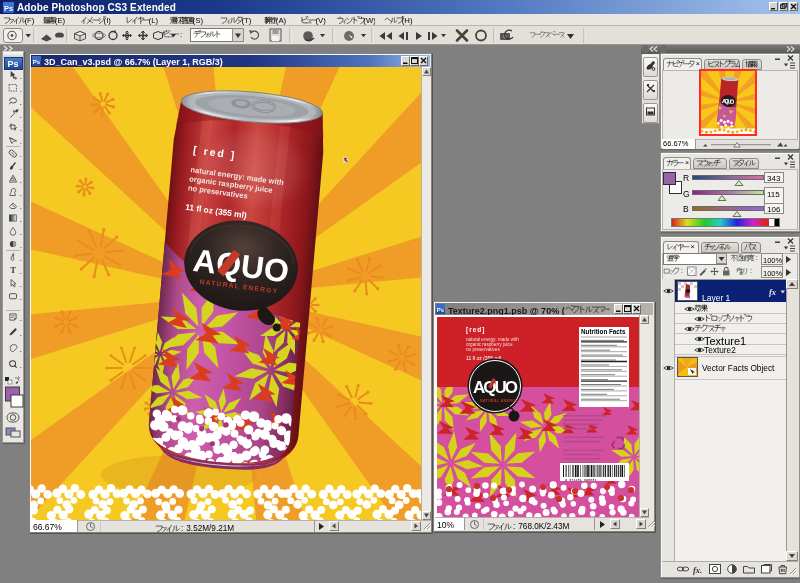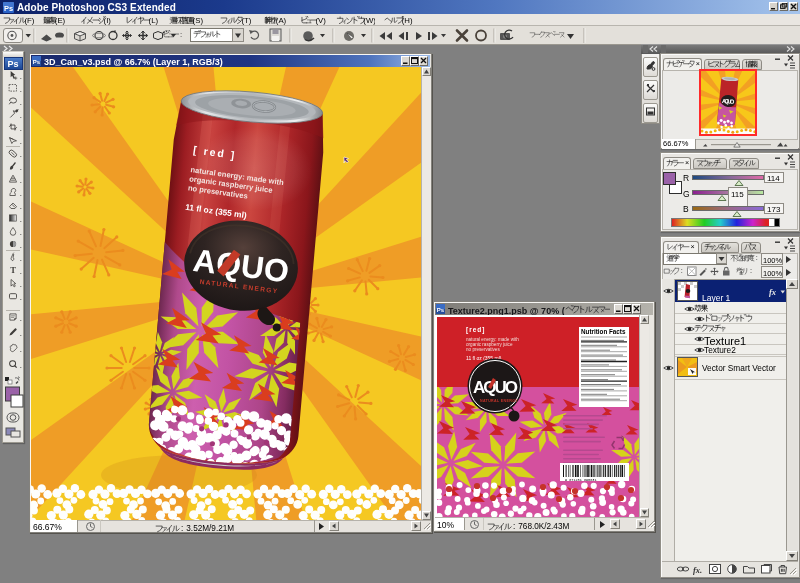--- a/index.html
+++ b/index.html
@@ -2244,33 +2244,33 @@
     <path d="M1 2.5 l4 0 -2 3 z" fill="#333"></path>
     <path d="M7 2 h5 M7 4.5 h5 M7 7 h5" stroke="#333" stroke-width="0.9"></path>
   </svg>
 <div class="abs" style="left:663px;top:172px;width:13px;height:13px;background:#9a62a8;border:1px solid #2e2e2e;z-index:32"></div>
 <div class="abs" style="left:669px;top:181px;width:13px;height:13px;background:#fff;border:1px solid #2e2e2e;z-index:31"></div>
 <div class="abs" style="left:683px;top:173px;width:8px;height:10px;font-size:8.5px;color:#000;z-index:32">R</div>
 <div class="abs" style="left:692px;top:174.5px;width:72px;height:5px;background:linear-gradient(90deg,#1e4a80 0%,#8a6a9a 55%,#e06aa8 100%);border:1px solid #6a6a6a;z-index:32"></div>
 <svg class="abs" style="left:734.16px;top:179.5px;z-index:33" width="10" height="6">
     <path d="M5 0.5 l4 5 h-8 z" fill="#d8ecc8" stroke="#3c5a30" stroke-width="0.8"></path>
   </svg>
-<div class="abs" style="left:764px;top:171.5px;width:20px;height:11px;background:#f6f5f3;border:1px solid #8e8b84;font-size:8px;padding:1.5px 0 0 2px;z-index:32">114</div>
+<div class="abs" style="left:764px;top:171.5px;width:20px;height:11px;background:#f6f5f3;border:1px solid #8e8b84;font-size:8px;padding:1.5px 0 0 2px;z-index:32">343</div>
 <div class="abs" style="left:683px;top:188.6px;width:8px;height:10px;font-size:8.5px;color:#000;z-index:32">G</div>
 <div class="abs" style="left:692px;top:190.1px;width:72px;height:5px;background:linear-gradient(90deg,#8c2090 0%,#a878a0 50%,#b8e8a0 100%);border:1px solid #6a6a6a;z-index:32"></div>
 <svg class="abs" style="left:717.24px;top:195.1px;z-index:33" width="10" height="6">
     <path d="M5 0.5 l4 5 h-8 z" fill="#d8ecc8" stroke="#3c5a30" stroke-width="0.8"></path>
   </svg>
-<div class="abs" style="left:728px;top:187.1px;width:20px;height:22px;background:#f6f5f3;border:1px solid #8e8b84;font-size:8px;padding:1.5px 0 0 2px;z-index:32">115</div>
+<div class="abs" style="left:764px;top:187.1px;width:20px;height:22px;background:#f6f5f3;border:1px solid #8e8b84;font-size:8px;padding:1.5px 0 0 2px;z-index:32">115</div>
 <div class="abs" style="left:683px;top:204.2px;width:8px;height:10px;font-size:8.5px;color:#000;z-index:32">B</div>
 <div class="abs" style="left:692px;top:205.7px;width:72px;height:5px;background:linear-gradient(90deg,#9a6a14 0%,#9a6890 55%,#8a6ad8 100%);border:1px solid #6a6a6a;z-index:32"></div>
 <svg class="abs" style="left:732.36px;top:210.7px;z-index:33" width="10" height="6">
     <path d="M5 0.5 l4 5 h-8 z" fill="#d8ecc8" stroke="#3c5a30" stroke-width="0.8"></path>
   </svg>
-<div class="abs" style="left:764px;top:202.7px;width:20px;height:11px;background:#f6f5f3;border:1px solid #8e8b84;font-size:8px;padding:1.5px 0 0 2px;z-index:32">173</div>
+<div class="abs" style="left:764px;top:202.7px;width:20px;height:11px;background:#f6f5f3;border:1px solid #8e8b84;font-size:8px;padding:1.5px 0 0 2px;z-index:32">106</div>
 <div class="abs" style="left:671px;top:218px;width:103px;height:9px;background:linear-gradient(90deg,#d22 0%,#dd2 15%,#2c2 32%,#2cc 48%,#22d 64%,#c2c 80%,#d22 93%,#d22 100%);z-index:32;border:1px solid #777"></div>
 <div class="abs" style="left:769px;top:218px;width:6px;height:9px;background:#fff;border-top:1px solid #777;border-bottom:1px solid #777;z-index:33"></div>
 <div class="abs" style="left:774px;top:218px;width:6px;height:9px;background:#000;border:1px solid #777;z-index:33"></div>
 <div class="abs" style="left:660px;top:236px;width:140px;height:342px;background:#e8e6e2;border:1px solid #918e87;box-shadow:inset 1px 1px 0 #fbfbfa, 1px 1px 1px rgba(0,0,0,0.2)"></div>
 <svg class="abs" style="left:774px;top:238px" width="22" height="7">
     <rect x="1" y="3.5" width="5" height="1.4" fill="#333"></rect>
     <rect x="13" y="0" width="9" height="7" fill="none" stroke="none"></rect>
     <path d="M14 0.5 l5 5 M19 0.5 l-5 5" stroke="#333" stroke-width="1.2"></path>
   </svg>
 <div class="abs" style="left:663px;top:240.5px;width:36px;height:12px;background:#f2f1ee;border:1px solid #8e8b84;border-bottom:none;border-radius:3px 3px 0 0;z-index:30"></div>
@@ -2601,21 +2601,21 @@
     <circle cx="5.5" cy="4" r="1.8" fill="#222"></circle>
   </svg>
 <div class="abs" style="left:677px;top:357px;width:21px;height:20px;background:#f6c515;border:1px solid #555;z-index:33"></div>
 <svg class="abs" style="left:678px;top:358px;z-index:34" width="19" height="18" viewBox="0 0 19 18">
     <rect width="19" height="18" fill="#f2be12"></rect>
     <path d="M9 9 L0 2 L0 16 Z M9 9 L19 4 L19 14 Z" fill="#ec9a1e"></path>
     <path d="M9 9 L4 0 L14 0 Z" fill="#f0a81c"></path>
     <path d="M10 10 h8 v7 h-8 z" fill="#fff" opacity="0.95"></path>
     <path d="M12 11 l2.6 5 1.1 -1.9 2 0.4 z" fill="#222"></path>
   </svg>
-<div class="abs" style="left:702px;top:363px;width:90px;height:10px;color:#000;font-size:8.3px;z-index:34">Vector Smart Vector</div>
+<div class="abs" style="left:702px;top:363px;width:90px;height:10px;color:#000;font-size:8.3px;z-index:34">Vector Facts Object</div>
 <div class="abs" style="left:675px;top:355.5px;width:111px;height:1px;background:#c9c6bf;z-index:33"></div>
 <div class="abs" style="left:675px;top:378.5px;width:111px;height:1px;background:#c9c6bf;z-index:33"></div>
 <div class="abs" style="left:662px;top:561px;width:136px;height:16px;background:#e6e4df;border-top:1px solid #b0ada6;z-index:32"></div>
 <svg class="abs" style="left:676px;top:564px;z-index:33" width="120" height="11" viewBox="0 0 120 11">
     <g stroke="#444" fill="none">
       <ellipse cx="4.5" cy="5" rx="3.2" ry="2"></ellipse>
       <ellipse cx="9.5" cy="5" rx="3.2" ry="2"></ellipse>
     </g>
     <text x="17" y="8.5" font-size="8.5" font-style="italic" font-weight="bold" fill="#333" font-family="Liberation Serif">fx.</text>
     <g transform="translate(33,0)">

